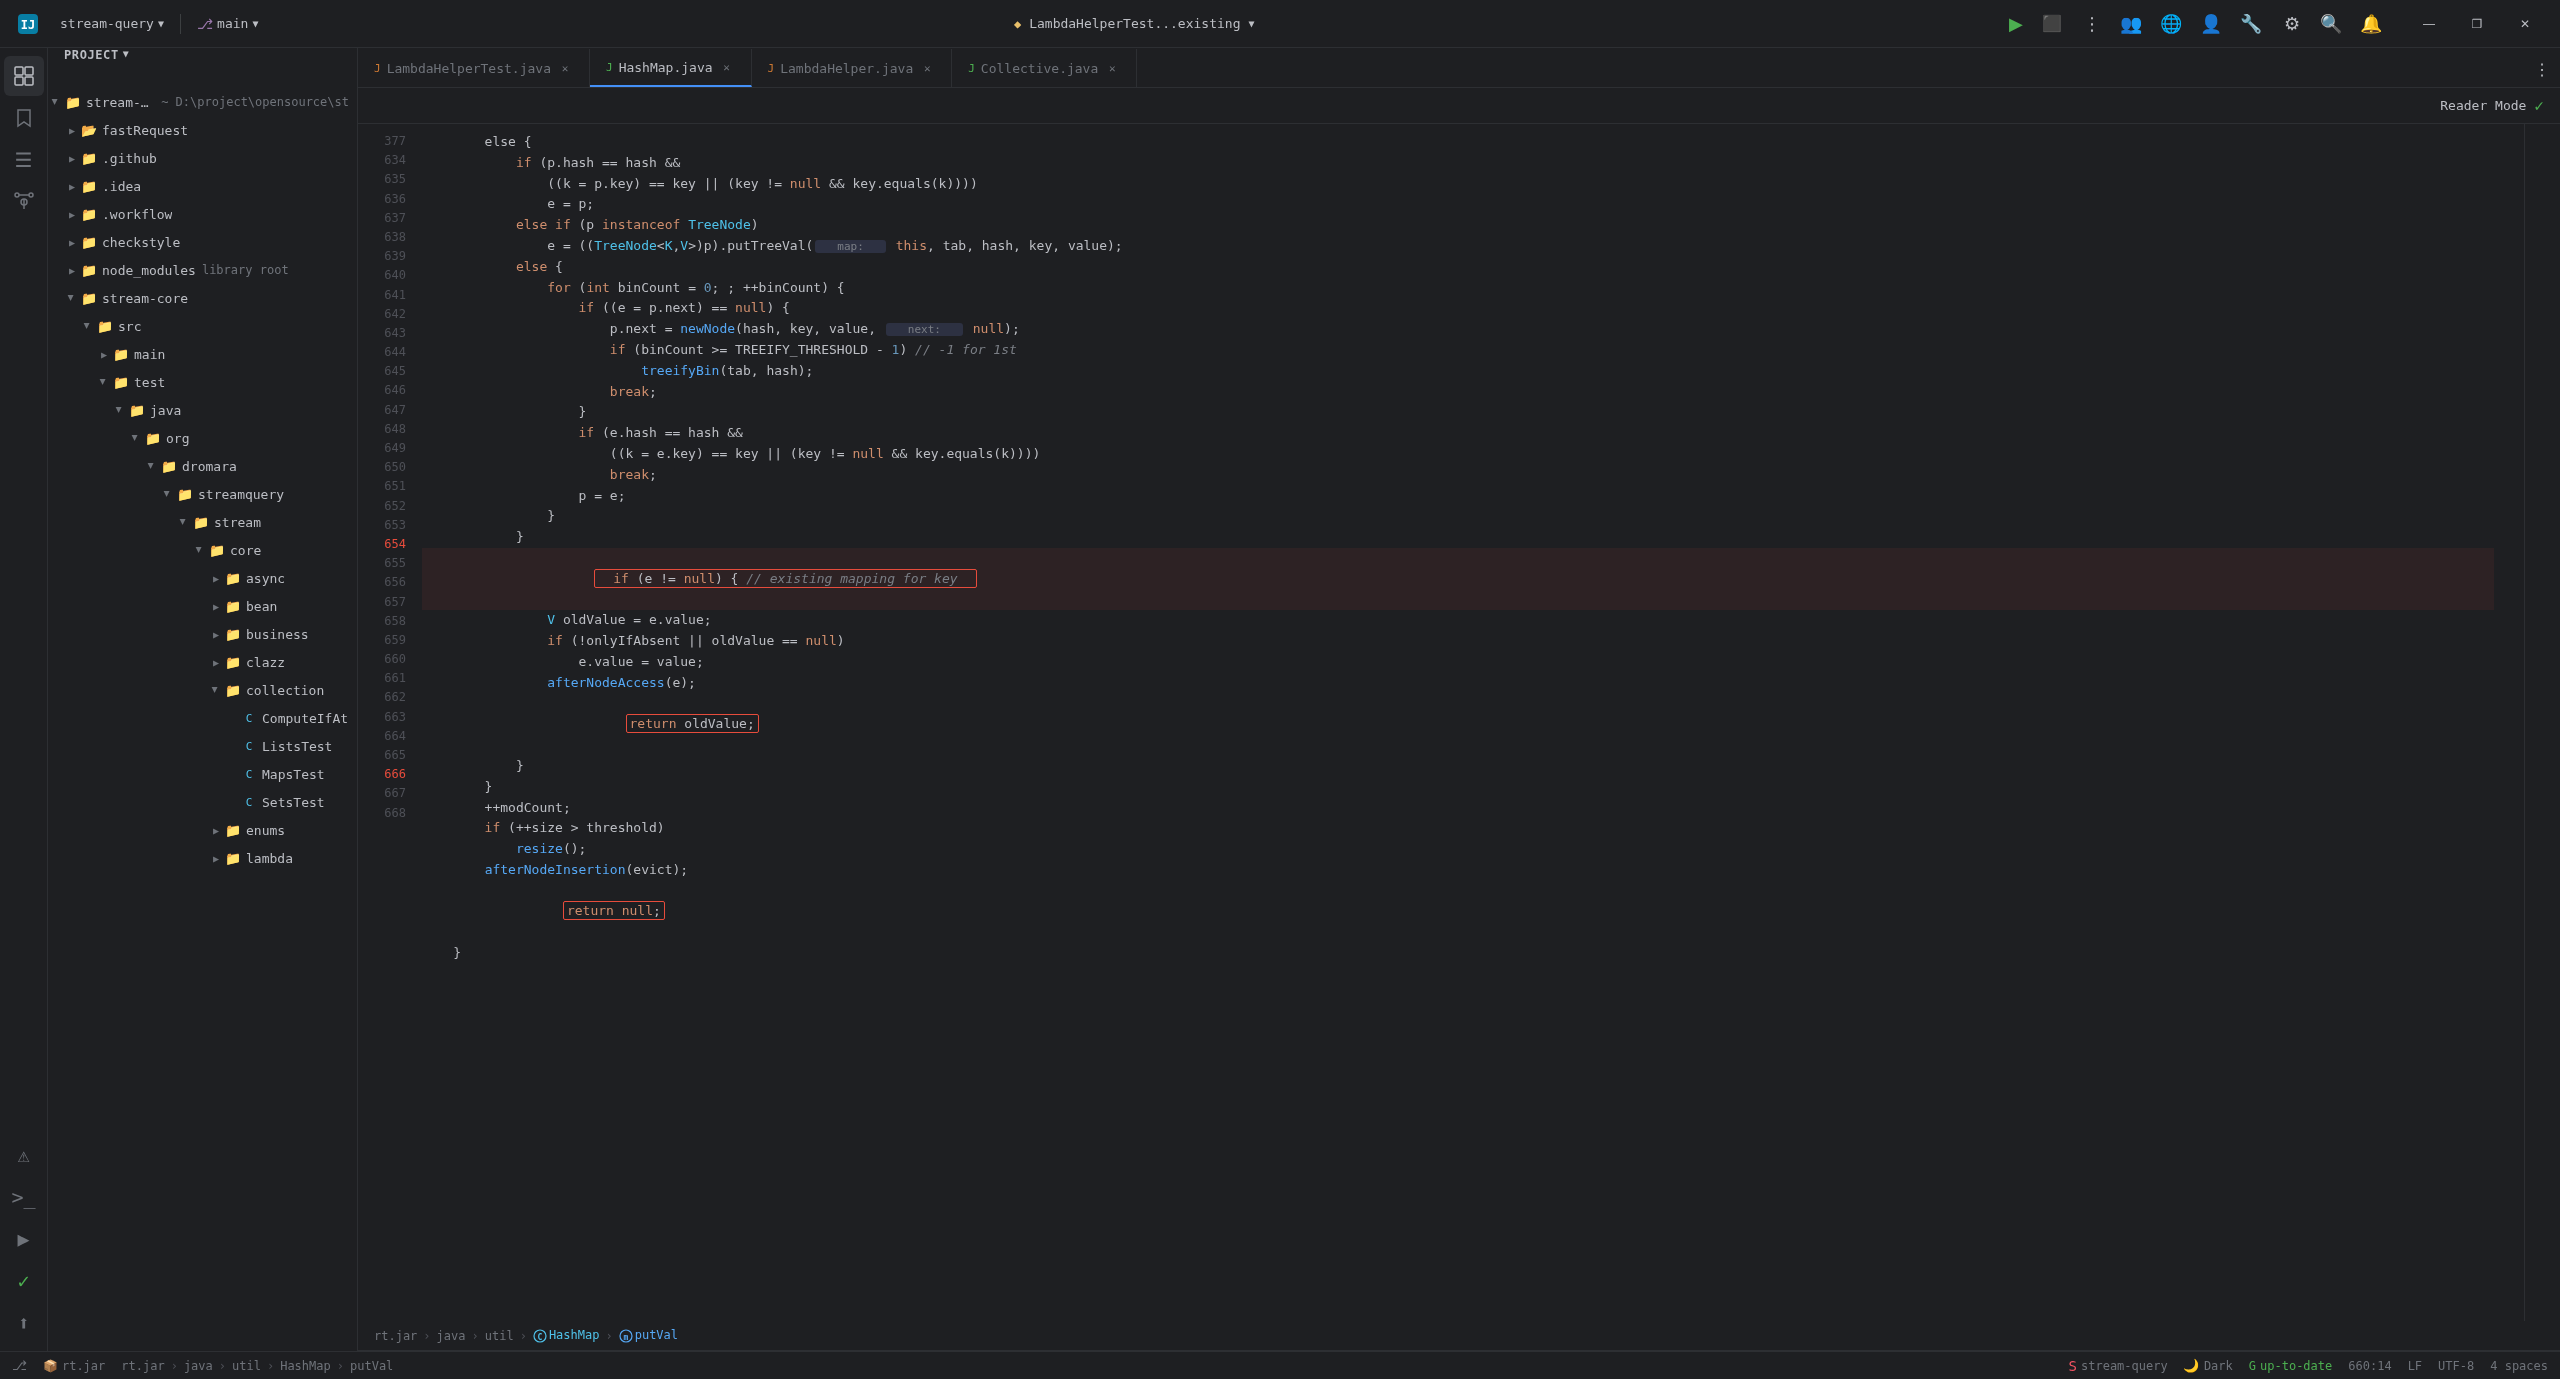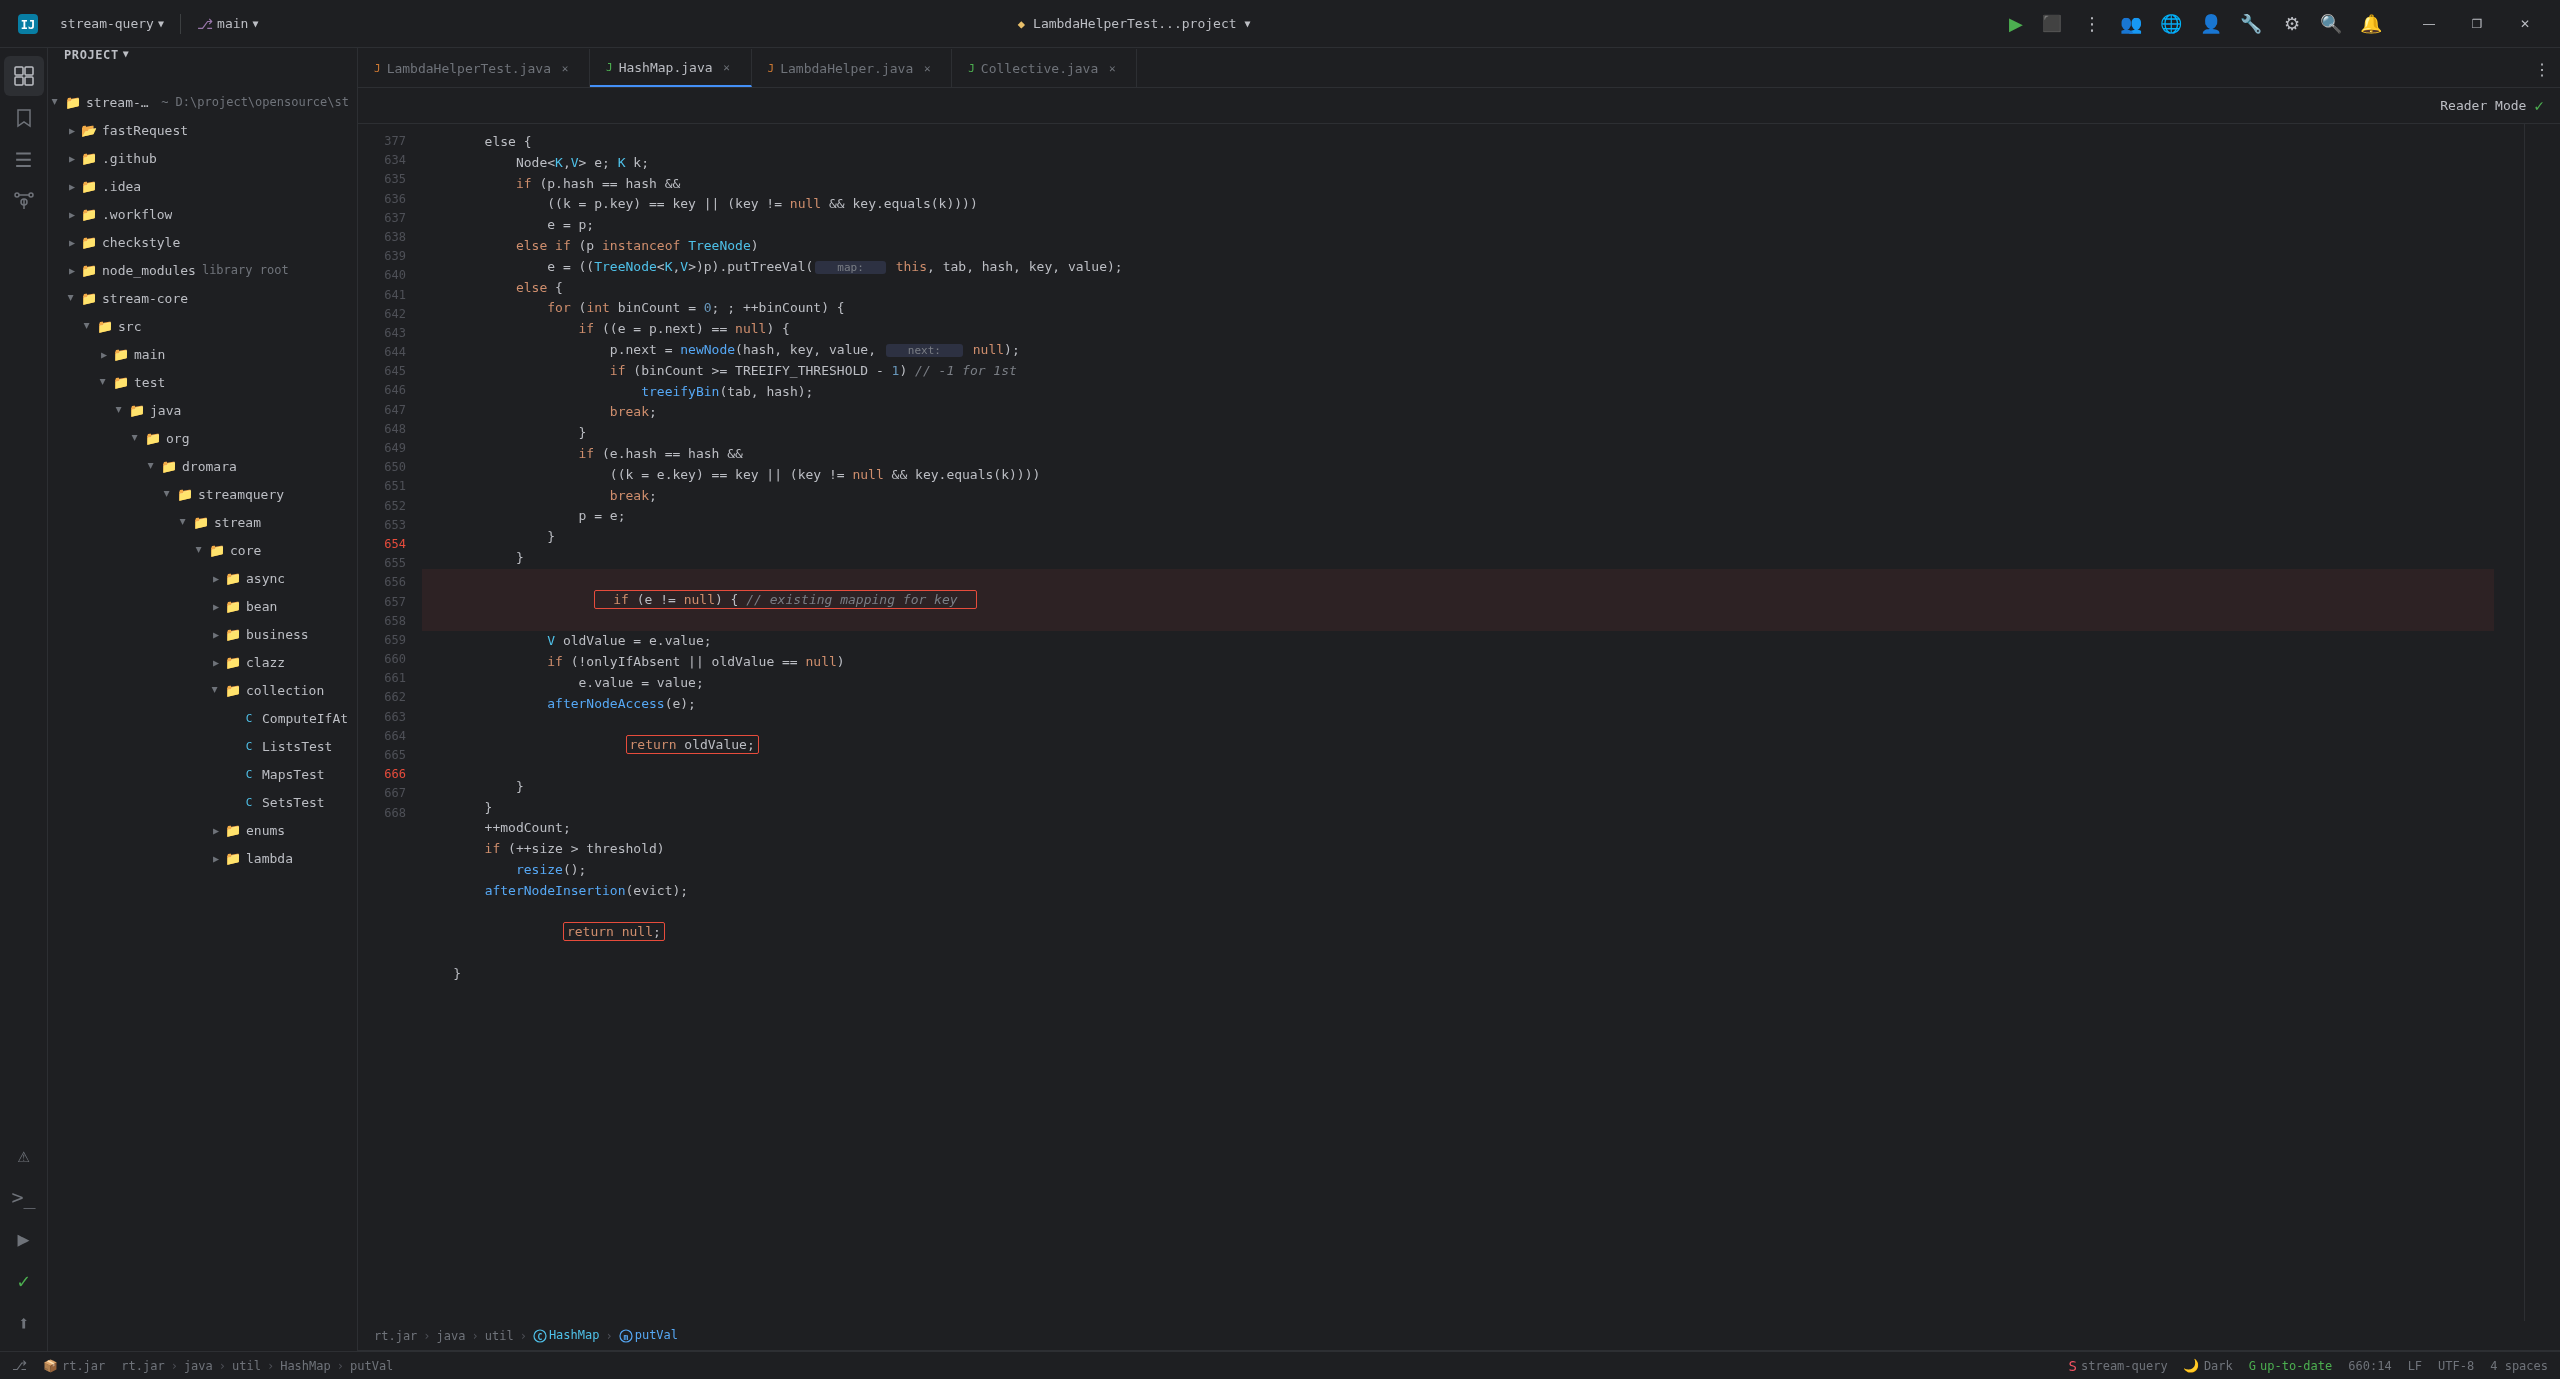--- a/index.html
+++ b/index.html
@@ -427,21 +427,21 @@
     <span style="font-size:10px;">▼</span>
   </div>
   <div style="width:1px;height:20px;background:#3c3f41;"></div>
   <div class="title-branch">
     <span style="color:#9876aa;font-size:14px;">⎇</span>
     <span>main</span>
     <span style="font-size:10px;">▼</span>
   </div>
   <div class="title-center">
     <span style="color:#e8bf6a;font-size:12px;">◆</span>
-    <span style="color:#bcbec4;font-size:13px;">LambdaHelperTest...project</span>
+    <span style="color:#bcbec4;font-size:13px;">LambdaHelperTest...existing</span>
     <span style="font-size:10px;">▼</span>
   </div>
   <button class="run-btn">▶</button>
   <button class="stop-btn">⬛</button>
   <div class="title-actions">
     <button class="icon-btn">⋮</button>
     <button class="icon-btn">👥</button>
     <button class="icon-btn">🌐</button>
     <button class="icon-btn">👤</button>
     <button class="icon-btn">🔧</button>
@@ -709,21 +709,20 @@
           <div>663</div>
             <div>664</div>
             <div>665</div>
           <div style="color:#e74c3c;">666</div>
           <div>667</div>
             <div>668</div>
         </div>
       </div>
       <div class="code-content">
         <div class="code-line"><span class="op">        else {</span></div>
-        <div class="code-line"><span class="var">            Node&lt;</span><span class="type">K</span><span class="var">,</span><span class="type">V</span><span class="var">&gt; e; </span><span class="type">K</span><span class="var"> k;</span></div>
         <div class="code-line"><span class="var">            </span><span class="kw">if </span><span class="var">(p.hash == hash &amp;&amp;</span></div>
         <div class="code-line"><span class="var">                ((k = p.key) == key || (key != </span><span class="kw">null</span><span class="var"> &amp;&amp; key.equals(k))))</span></div>
         <div class="code-line"><span class="var">                e = p;</span></div>
         <div class="code-line"><span class="var">            </span><span class="kw">else if </span><span class="var">(p </span><span class="kw">instanceof </span><span class="type">TreeNode</span><span class="var">)</span></div>
         <div class="code-line"><span class="var">                e = ((</span><span class="type">TreeNode</span><span class="var">&lt;</span><span class="type">K</span><span class="var">,</span><span class="type">V</span><span class="var">&gt;)p).putTreeVal(</span><span class="inline-hint">map:</span><span class="var"> </span><span class="kw">this</span><span class="var">, tab, hash, key, value);</span></div>
         <div class="code-line"><span class="var">            </span><span class="kw">else </span><span class="var">{</span></div>
         <div class="code-line"><span class="var">                </span><span class="kw">for </span><span class="var">(</span><span class="kw">int </span><span class="var">binCount = </span><span class="num">0</span><span class="var">; ; ++binCount) {</span></div>
         <div class="code-line"><span class="var">                    </span><span class="kw">if </span><span class="var">((e = p.next) == </span><span class="kw">null</span><span class="var">) {</span></div>
         <div class="code-line"><span class="var">                        p.next = </span><span class="fn">newNode</span><span class="var">(hash, key, value, </span><span class="inline-hint">next:</span><span class="var"> </span><span class="kw">null</span><span class="var">);</span></div>
         <div class="code-line"><span class="var">                        </span><span class="kw">if </span><span class="var">(binCount &gt;= TREEIFY_THRESHOLD - </span><span class="num">1</span><span class="var">) </span><span class="cmt">// -1 for 1st</span></div>

